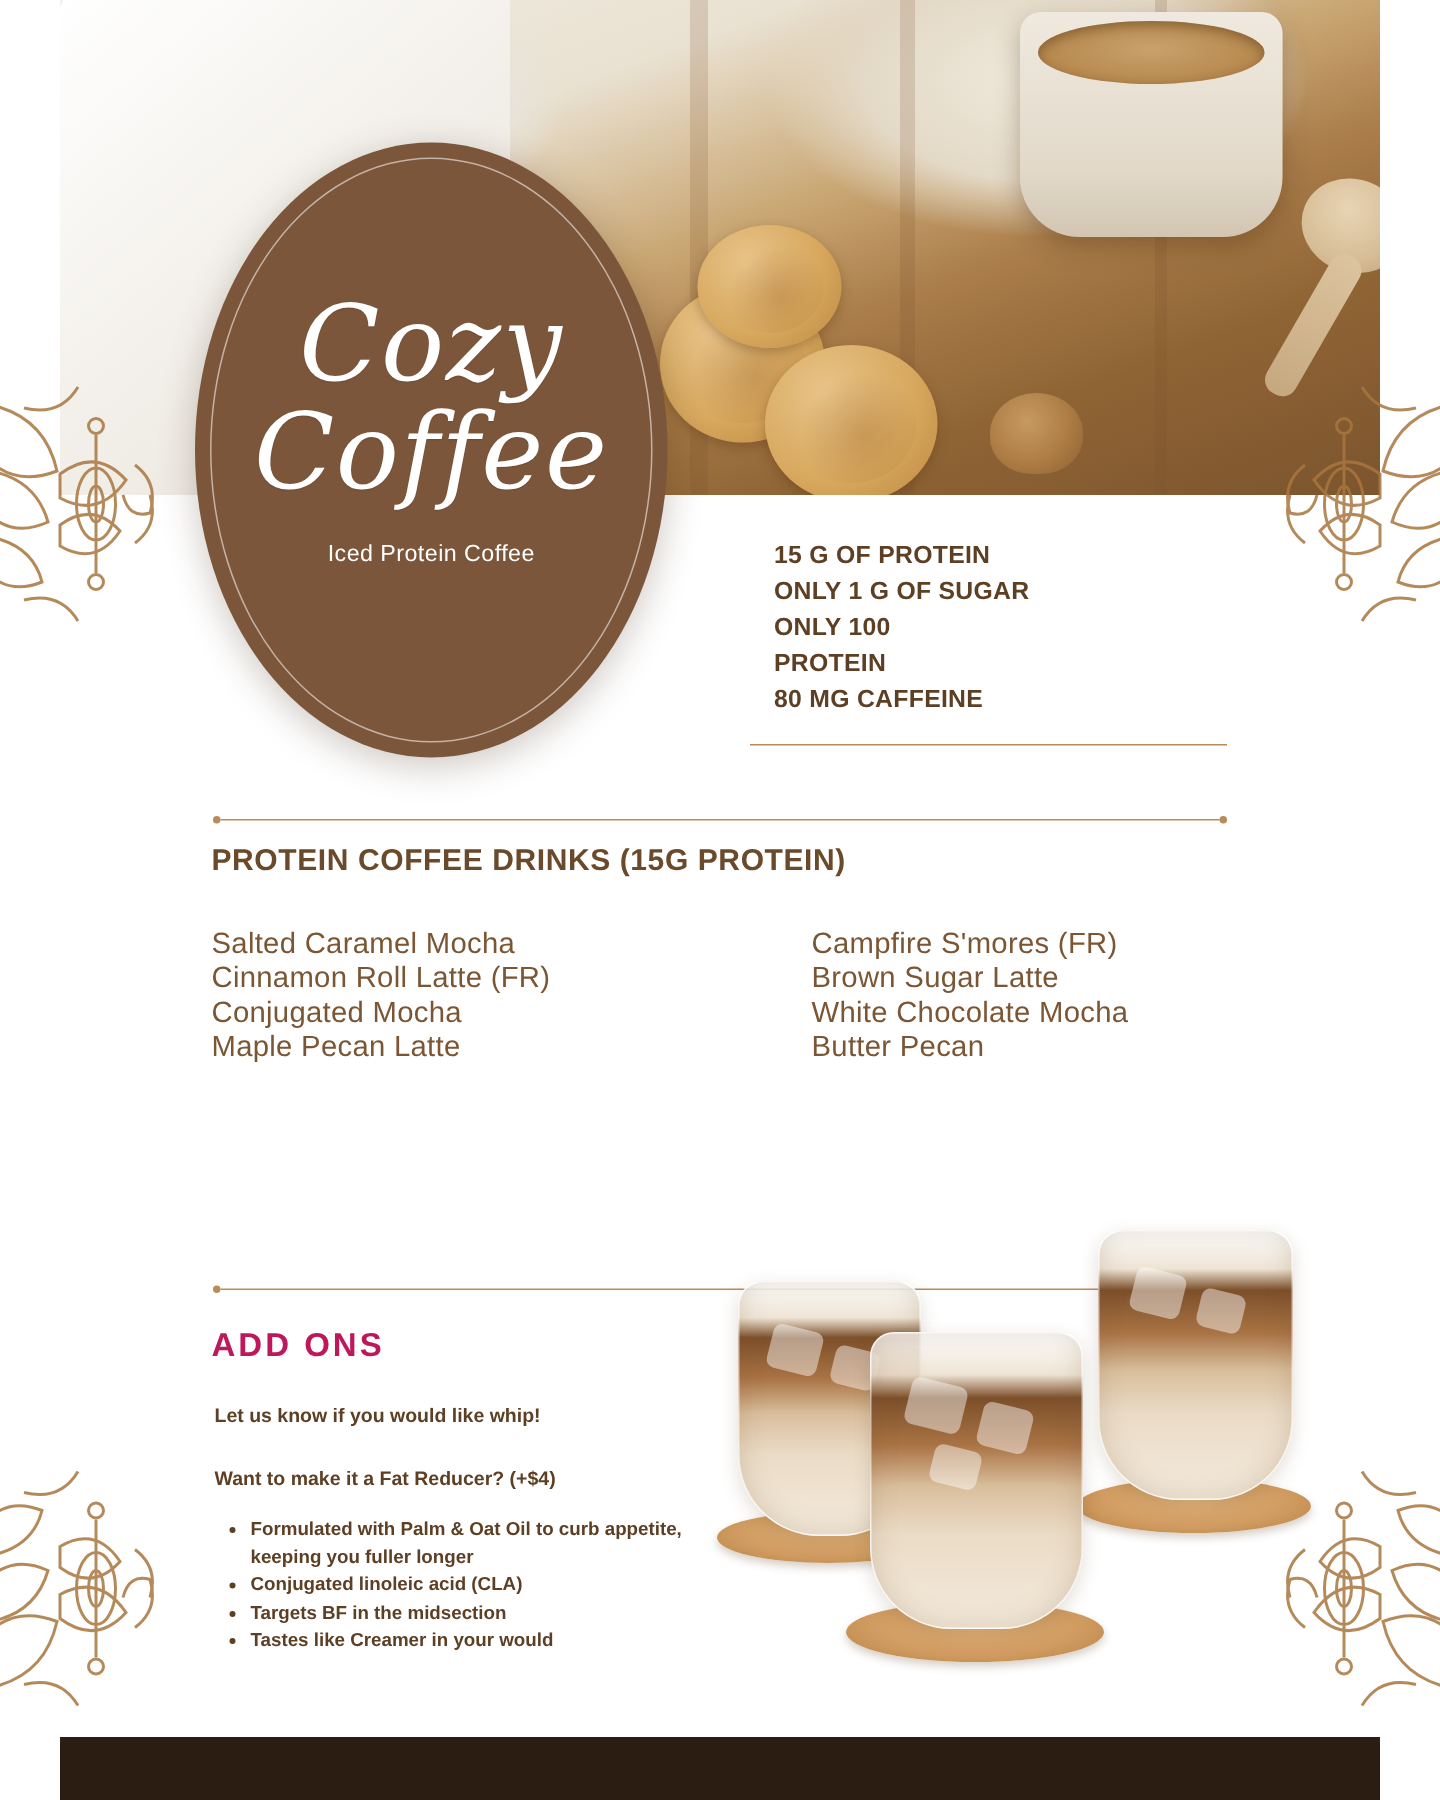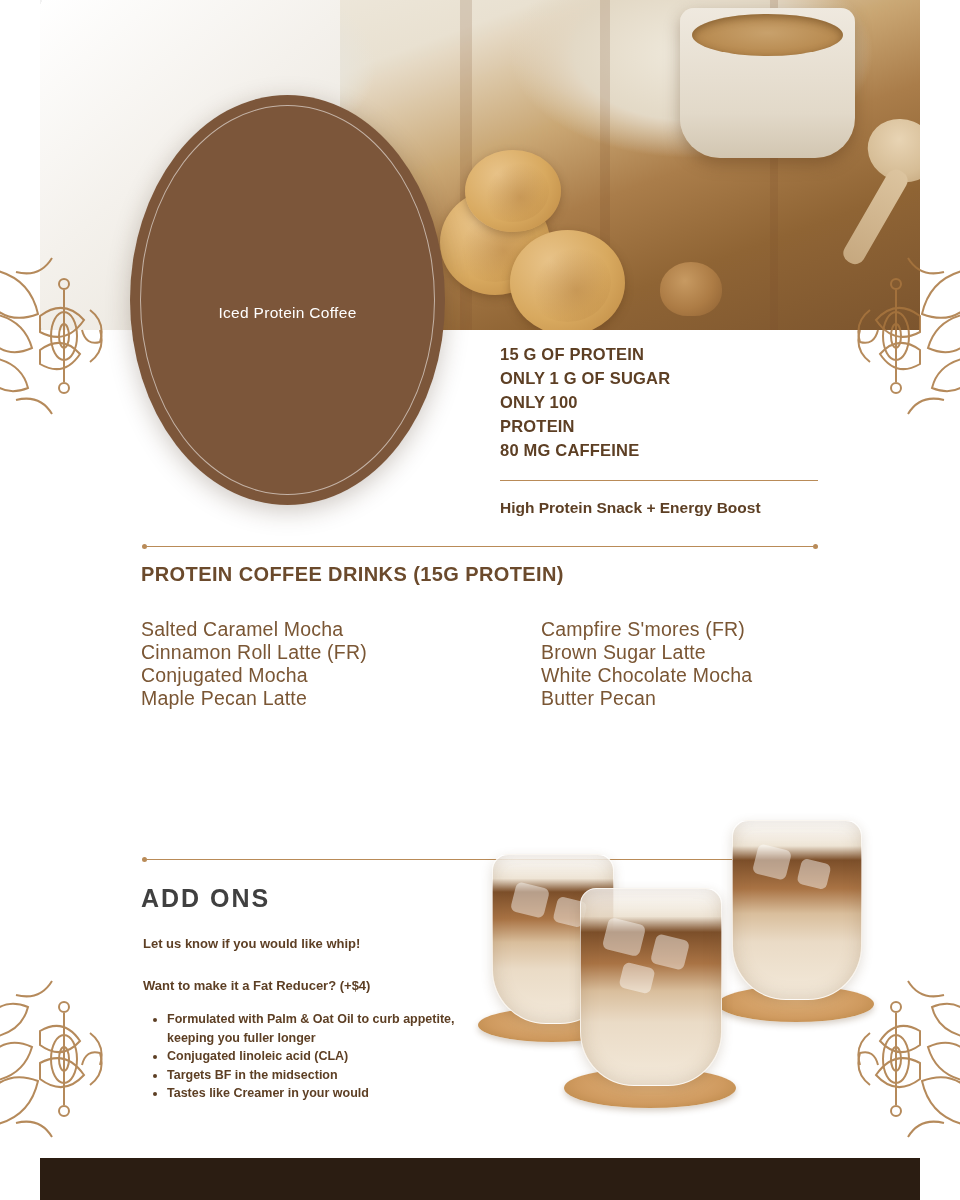--- a/index.html
+++ b/index.html
@@ -182,21 +182,21 @@
   .facts {
     position: absolute;
     left: 500px;
     top: 342px;
     width: 320px;
     color: #5d3f24;
     z-index: 6;
   }
   .facts-list {
     list-style: none;
-    margin: 0;
+    margin: 16px;
     padding: 0;
     font-size: 16.5px;
     font-weight: bold;
     line-height: 24px;
     letter-spacing: 0.2px;
   }
   .facts-rule {
     margin-top: 18px;
     border-top: 1px solid #b98b58;
     width: 318px;
@@ -253,24 +253,24 @@
     font-size: 19.5px;
     color: #7a5634;
     letter-spacing: 0.2px;
   }
 
   
   .addons-title {
     position: absolute;
     left: 141px;
     top: 884px;
-    font-size: 25px;
+    font-size: 22px;
     font-weight: bold;
     letter-spacing: 2px;
-    color: #404040;
+    color: #be185d;
   }
   .addons-note {
     position: absolute;
     left: 143px;
     top: 936px;
     font-size: 13px;
     font-weight: bold;
     color: #5d3f24;
   }
   .addons-note2 {
@@ -437,33 +437,36 @@
     <path d="M96 60 q16 12 10 32 q-14 4 -18 -12"></path>
     <path d="M96 112 q16 -12 10 -32"></path>
     <circle cx="70" cy="34" r="5"></circle>
     <circle cx="70" cy="138" r="5"></circle>
     <path d="M22 150 q24 -6 36 14"></path>
     <path d="M22 22 q24 6 36 -14"></path>
   </g>
 </svg>
 
 <div class="brand-oval">
+  <div class="brand-script">
+    <span>Cozy</span>
+    <span class="l2">Coffee</span>
+  </div>
   <div class="brand-sub">Iced Protein Coffee</div>
 </div>
 
 <div class="facts">
   <ul class="facts-list">
     <li>15 G OF PROTEIN</li>
     <li>ONLY 1 G OF SUGAR</li>
     <li>ONLY 100</li>
     <li>PROTEIN</li>
     <li>80 MG CAFFEINE</li>
   </ul>
   <div class="facts-rule"></div>
-  <div class="facts-tag">High Protein Snack + Energy Boost</div>
 </div>
 
 <div class="divider divider-1">
   <span class="dot"></span>
   <span class="line"></span>
   <span class="dot"></span>
 </div>
 
 <div class="section-title">PROTEIN COFFEE DRINKS (15G PROTEIN)</div>
 

